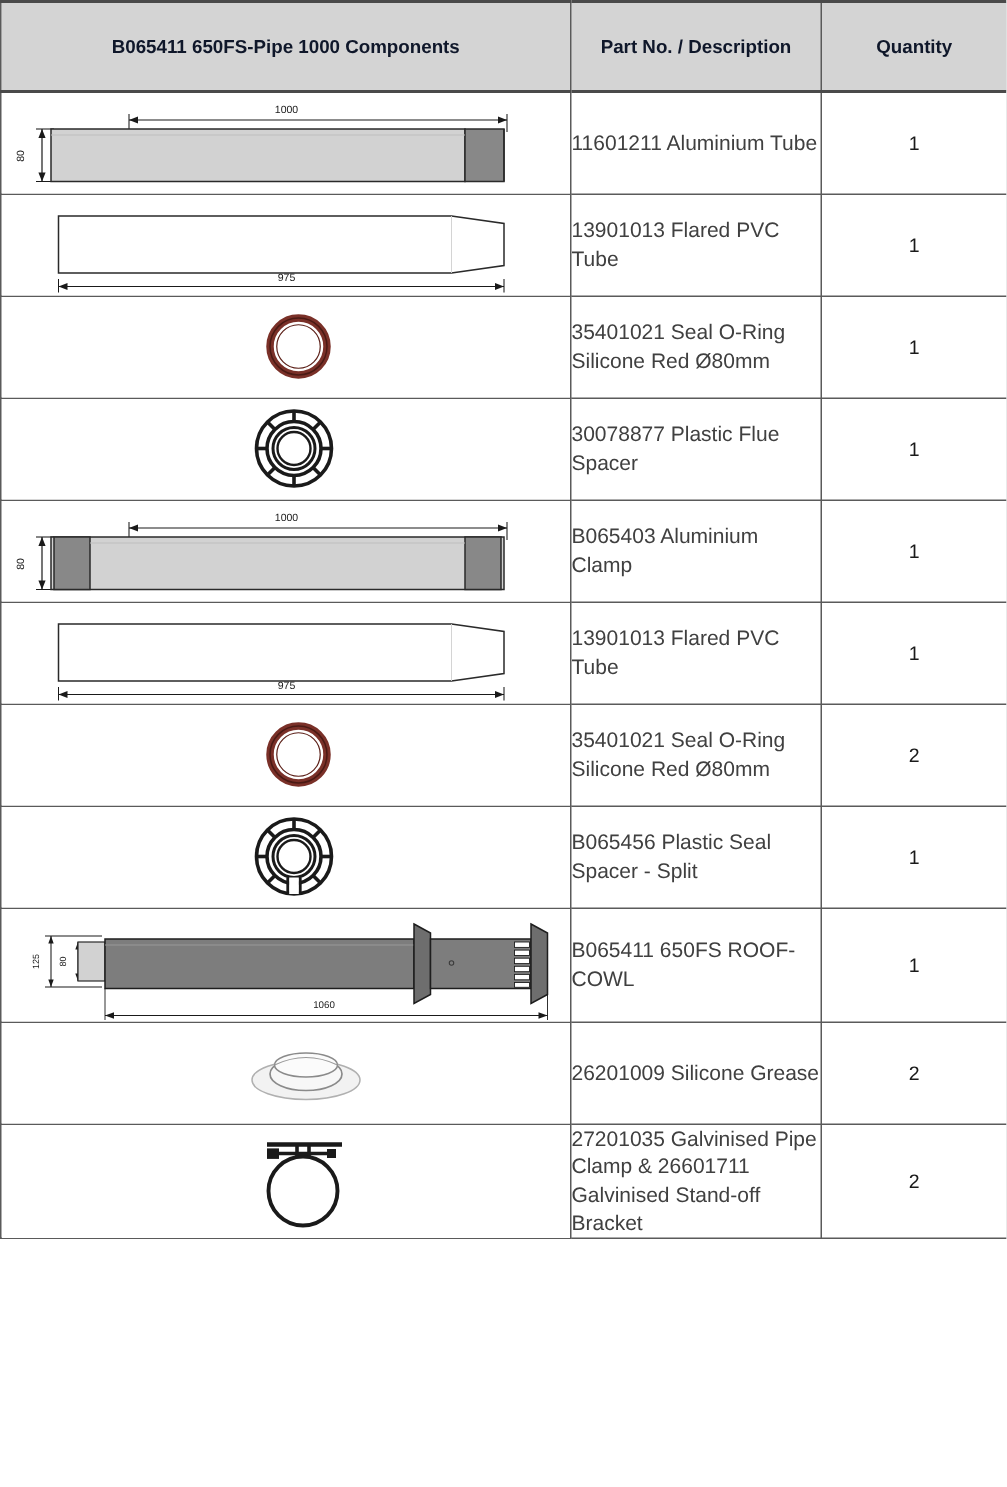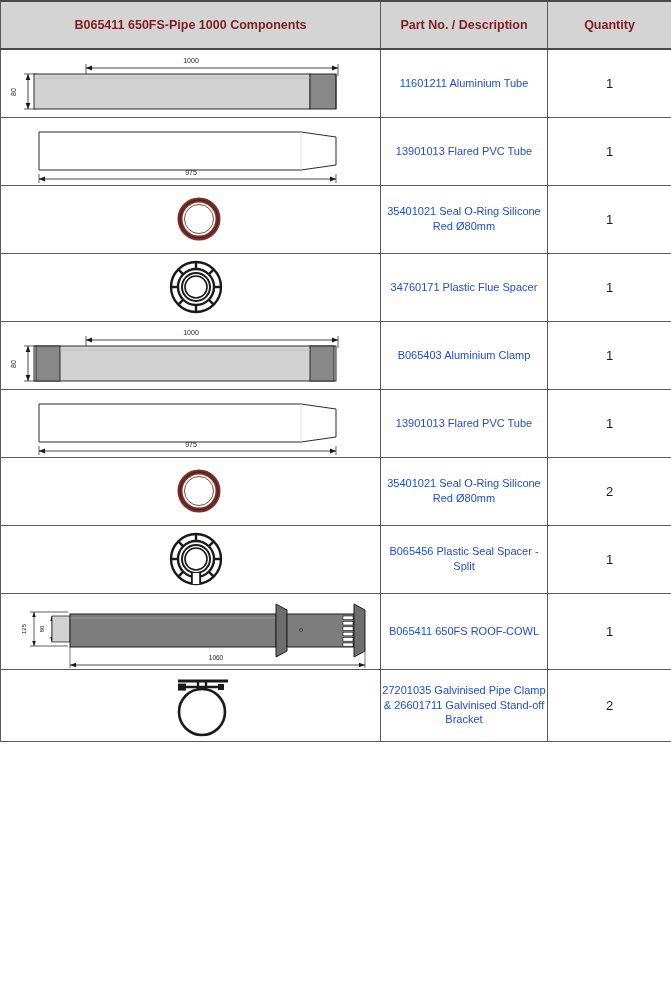--- a/index.html
+++ b/index.html
@@ -30,32 +30,31 @@
   col.c-qty  { width: 124px; }
 
   
   tr.section-head td {
     background: #d4d4d4;
     border-top: 2px solid #4a4a4a;
     border-bottom: 2px solid #4a4a4a;
     text-align: center;
     font-weight: bold;
     font-size: 12.5px;
-    color: #7f1d1d;
-    height: 48px;
+    color: #0f172a;
+    height: 60px;
     padding: 4px 6px;
   }
   tr.section-head td.hd-title { font-size: 12.5px; }
   tr.section-head td.hd-col   { font-size: 12.5px; }
 
   
   td.desc {
-    text-align: center;
-    font-size: 11px;
-    color: #1d4ed8;
+    font-size: 14px;
+    color: #404040;
     line-height: 1.35;
     padding: 6px 8px;
   }
   td.qty {
     text-align: center;
     font-size: 13px;
     color: #1a1a1a;
   }
   td.draw {
     background: #fff;
@@ -170,21 +169,21 @@
                 <line x1="208" y1="33" x2="215" y2="33"></line>
                 <line x1="172.3" y1="15.3" x2="177.3" y2="20.3"></line>
                 <line x1="207.7" y1="15.3" x2="202.7" y2="20.3"></line>
                 <line x1="172.3" y1="50.7" x2="177.3" y2="45.7"></line>
                 <line x1="207.7" y1="50.7" x2="202.7" y2="45.7"></line>
               </g>
             </g>
           </svg>
         </div>
       </td>
-      <td class="desc">34760171 Plastic Flue Spacer</td>
+      <td class="desc">30078877 Plastic Flue Spacer</td>
       <td class="qty">1</td>
     </tr>
 
 
     <tr>
       <td class="draw">
         <div class="draw-wrap">
           <svg width="370" height="66" viewBox="0 0 370 66">
             <text x="185" y="13" font-size="7" fill="#1a1a1a" text-anchor="middle" font-family="Liberation Sans, sans-serif">1000</text>
             <line x1="80" y1="18" x2="332" y2="18" stroke="#1a1a1a" stroke-width="0.8"></line>
@@ -317,20 +316,34 @@
             <line x1="64" y1="53" x2="64" y2="74" stroke="#1a1a1a" stroke-width="0.6"></line>
             <line x1="359" y1="57" x2="359" y2="74" stroke="#1a1a1a" stroke-width="0.6"></line>
           </svg>
         </div>
       </td>
       <td class="desc">B065411 650FS ROOF-COWL</td>
       <td class="qty">1</td>
     </tr>
 
 
+    <tr>
+      <td class="draw">
+        <div class="draw-wrap">
+          <svg width="370" height="66" viewBox="0 0 370 66">
+            <ellipse cx="198" cy="38" rx="36" ry="13" fill="#f2f2f2" stroke="#b0b0b0" stroke-width="1"></ellipse>
+            <ellipse cx="198" cy="34" rx="24" ry="11" fill="#f7f7f7" stroke="#8a8a8a" stroke-width="1.1"></ellipse>
+            <ellipse cx="198" cy="28" rx="21" ry="8" fill="#fbfbfb" stroke="#8a8a8a" stroke-width="1"></ellipse>
+            <path d="M177 28 Q198 18 219 28" fill="none" stroke="#9a9a9a" stroke-width="0.8"></path>
+          </svg>
+        </div>
+      </td>
+      <td class="desc">26201009 Silicone Grease</td>
+      <td class="qty">2</td>
+    </tr>
 
     <tr>
       <td class="draw" style="height:72px;">
         <div class="draw-wrap">
           <svg width="370" height="70" viewBox="0 0 370 70">
             <circle cx="196" cy="42" r="23" fill="none" stroke="#1a1a1a" stroke-width="2.6"></circle>
 
             <g stroke="#1a1a1a" stroke-width="2.4" fill="none">
               <line x1="192" y1="20" x2="192" y2="10"></line>
               <line x1="200" y1="20" x2="200" y2="10"></line>

